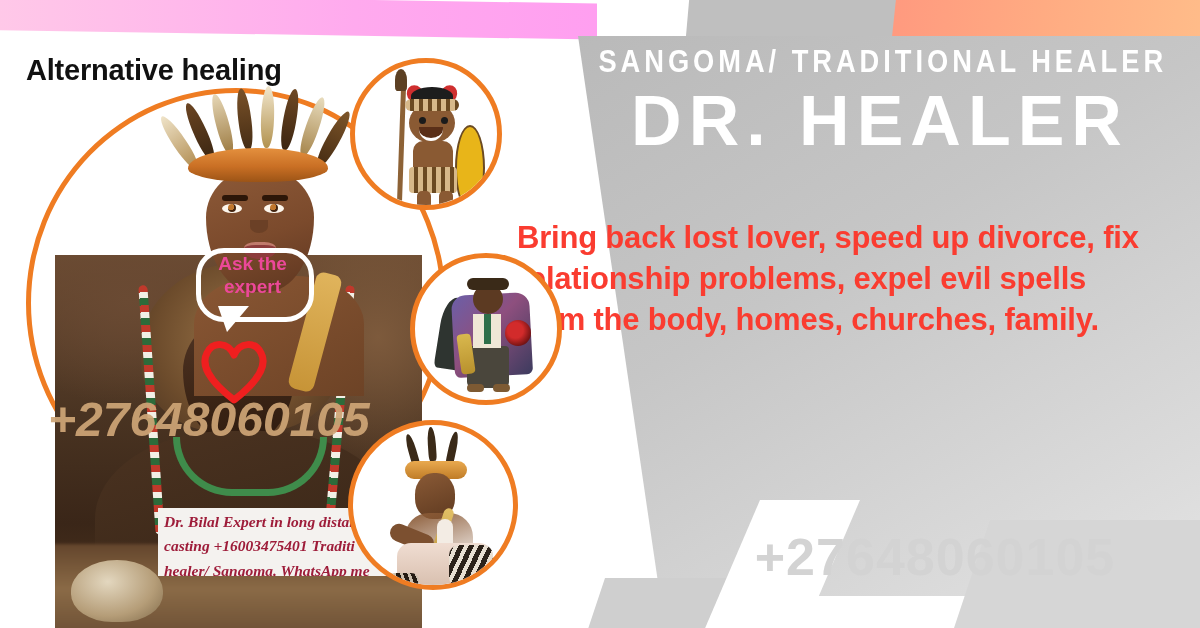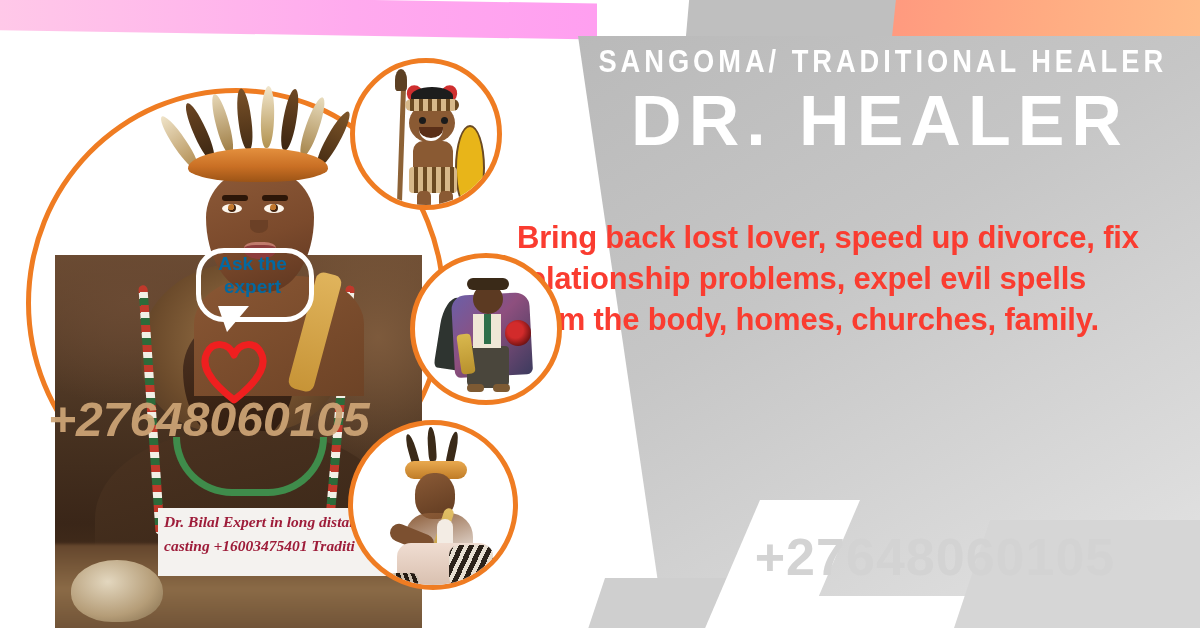--- a/index.html
+++ b/index.html
@@ -297,21 +297,21 @@
     position: absolute; left: 218px; top: 306px;
     width: 0; height: 0;
     border-left: 9px solid transparent;
     border-right: 22px solid transparent;
     border-top: 26px solid #ffffff;
     z-index: 9;
   }
   .bubble-text {
     position: absolute; left: 205px; top: 252px;
     width: 95px;
-    color: #0369a1;
+    color: #ec4899;
     font-size: 19px;
     font-weight: 700;
     line-height: 1.22;
     text-align: center;
     z-index: 10;
   }
 
   
   .heart {
     position: absolute; left: 198px; top: 338px;
@@ -451,20 +451,21 @@
 
   <div class="bar-pink"></div>
   <div class="bar-gray-top"></div>
   <div class="bar-salmon"></div>
 
   <div class="slab-gray"></div>
   <div class="slab-gray-bottom-left"></div>
   <div class="slab-gray-bottom-right"></div>
   <div class="slab-white-wedge"></div>
 
+  <div class="alt-healing">Alternative healing</div>
 
   <div class="big-ring"></div>
 
   <div class="portrait">
     <div class="feather" style="left:40px;  top:10px; background:linear-gradient(180deg,#efe3c8,#b08b4f); transform:rotate(-34deg);"></div>
     <div class="feather" style="left:56px;  top:2px;  background:linear-gradient(180deg,#6b4522,#3b2612); transform:rotate(-24deg);"></div>
     <div class="feather" style="left:74px;  top:-4px; background:linear-gradient(180deg,#e6d7b6,#9c7a41); transform:rotate(-15deg);"></div>
     <div class="feather" style="left:92px;  top:-8px; background:linear-gradient(180deg,#7a5229,#452c14); transform:rotate(-7deg);"></div>
     <div class="feather" style="left:110px; top:-10px;background:linear-gradient(180deg,#f1e6cd,#b2924f); transform:rotate(2deg);"></div>
     <div class="feather" style="left:128px; top:-8px; background:linear-gradient(180deg,#6e4823,#3c2511); transform:rotate(10deg);"></div>
@@ -502,20 +503,21 @@
     <svg width="72" height="66" viewBox="0 0 72 66">
       <path d="M36 62 C 10 42, 3 26, 9 15 C 15 3, 30 4, 36 17 C 42 4, 57 3, 63 15 C 69 26, 62 42, 36 62 Z" fill="none" stroke="#ef1f1f" stroke-width="7" stroke-linejoin="round"></path>
     </svg>
   </div>
 
   <div class="wm-phone">+27648060105</div>
 
   <div class="caption">
     <p>Dr. Bilal Expert in long distan</p>
     <p>casting +16003475401 Traditi</p>
+    <p>healer/ Sangoma. WhatsApp me</p>
   </div>
 
   <div class="circle c1">
     <div class="w-spear"></div>
       <div class="w-spearhead"></div>
     <div class="w-shield"></div>
     <div class="w-plume-l"></div>
       <div class="w-plume-r"></div>
     <div class="w-hair"></div>
     <div class="w-head"></div>

